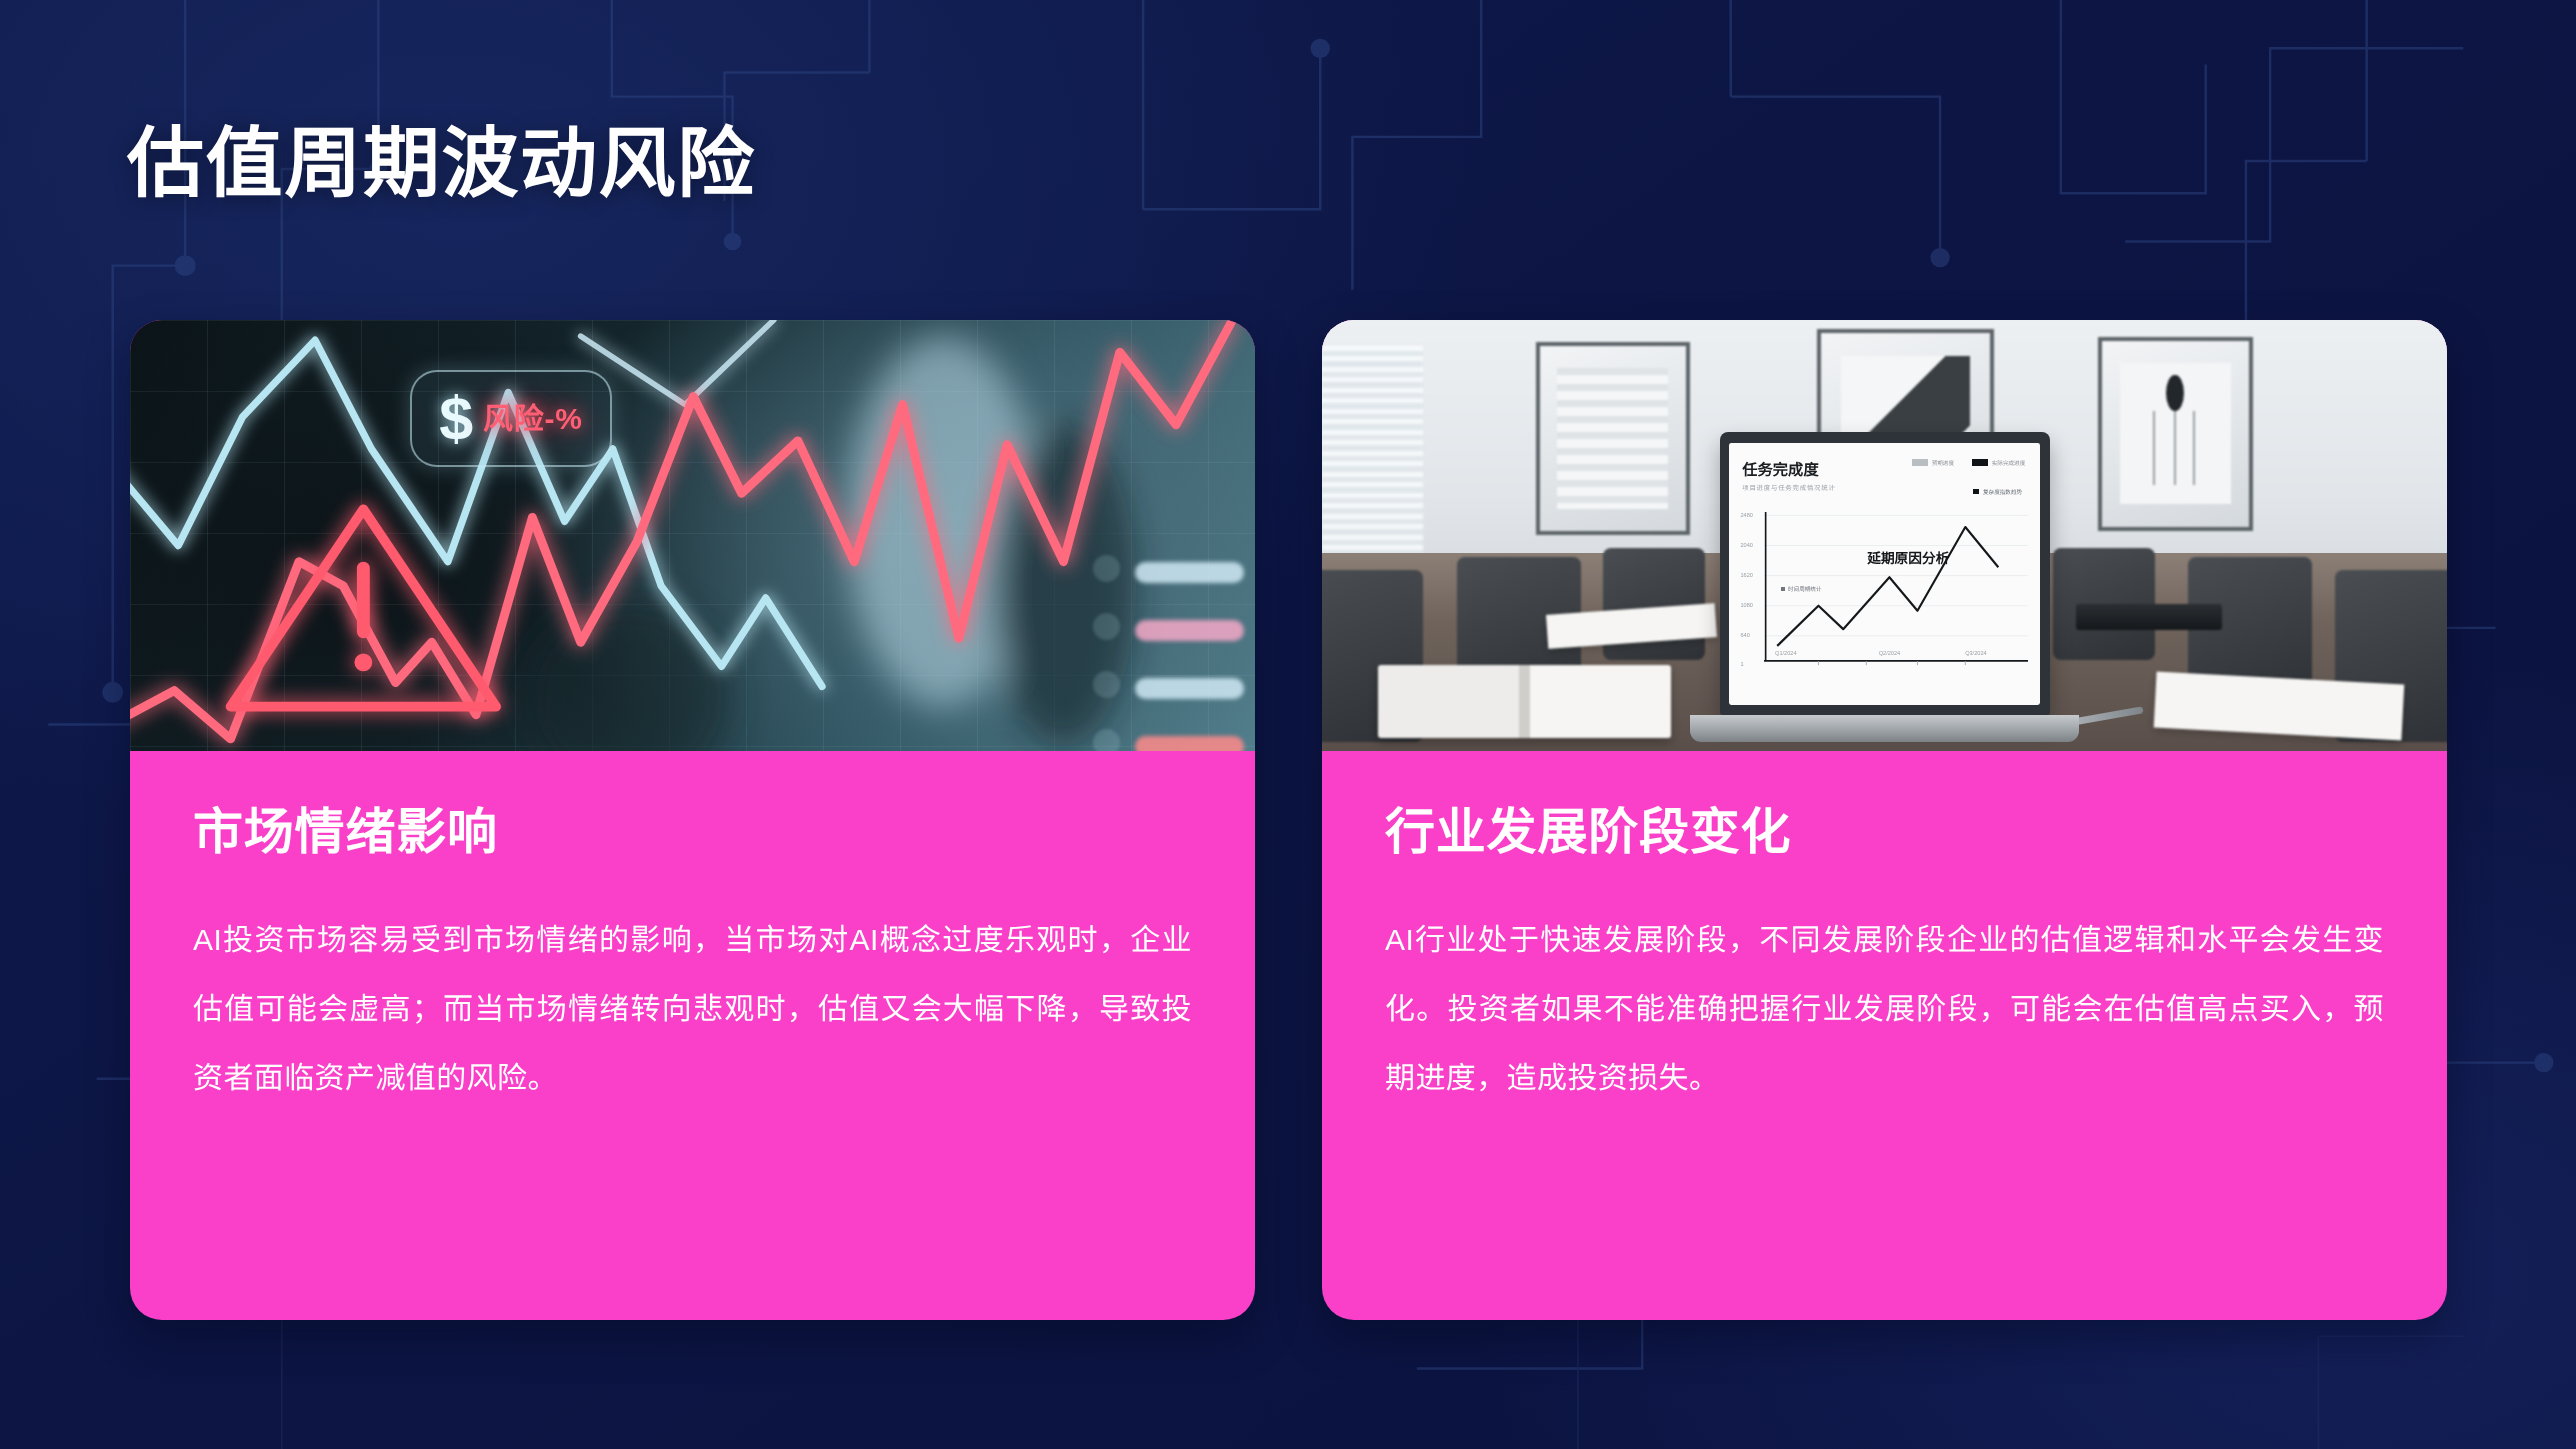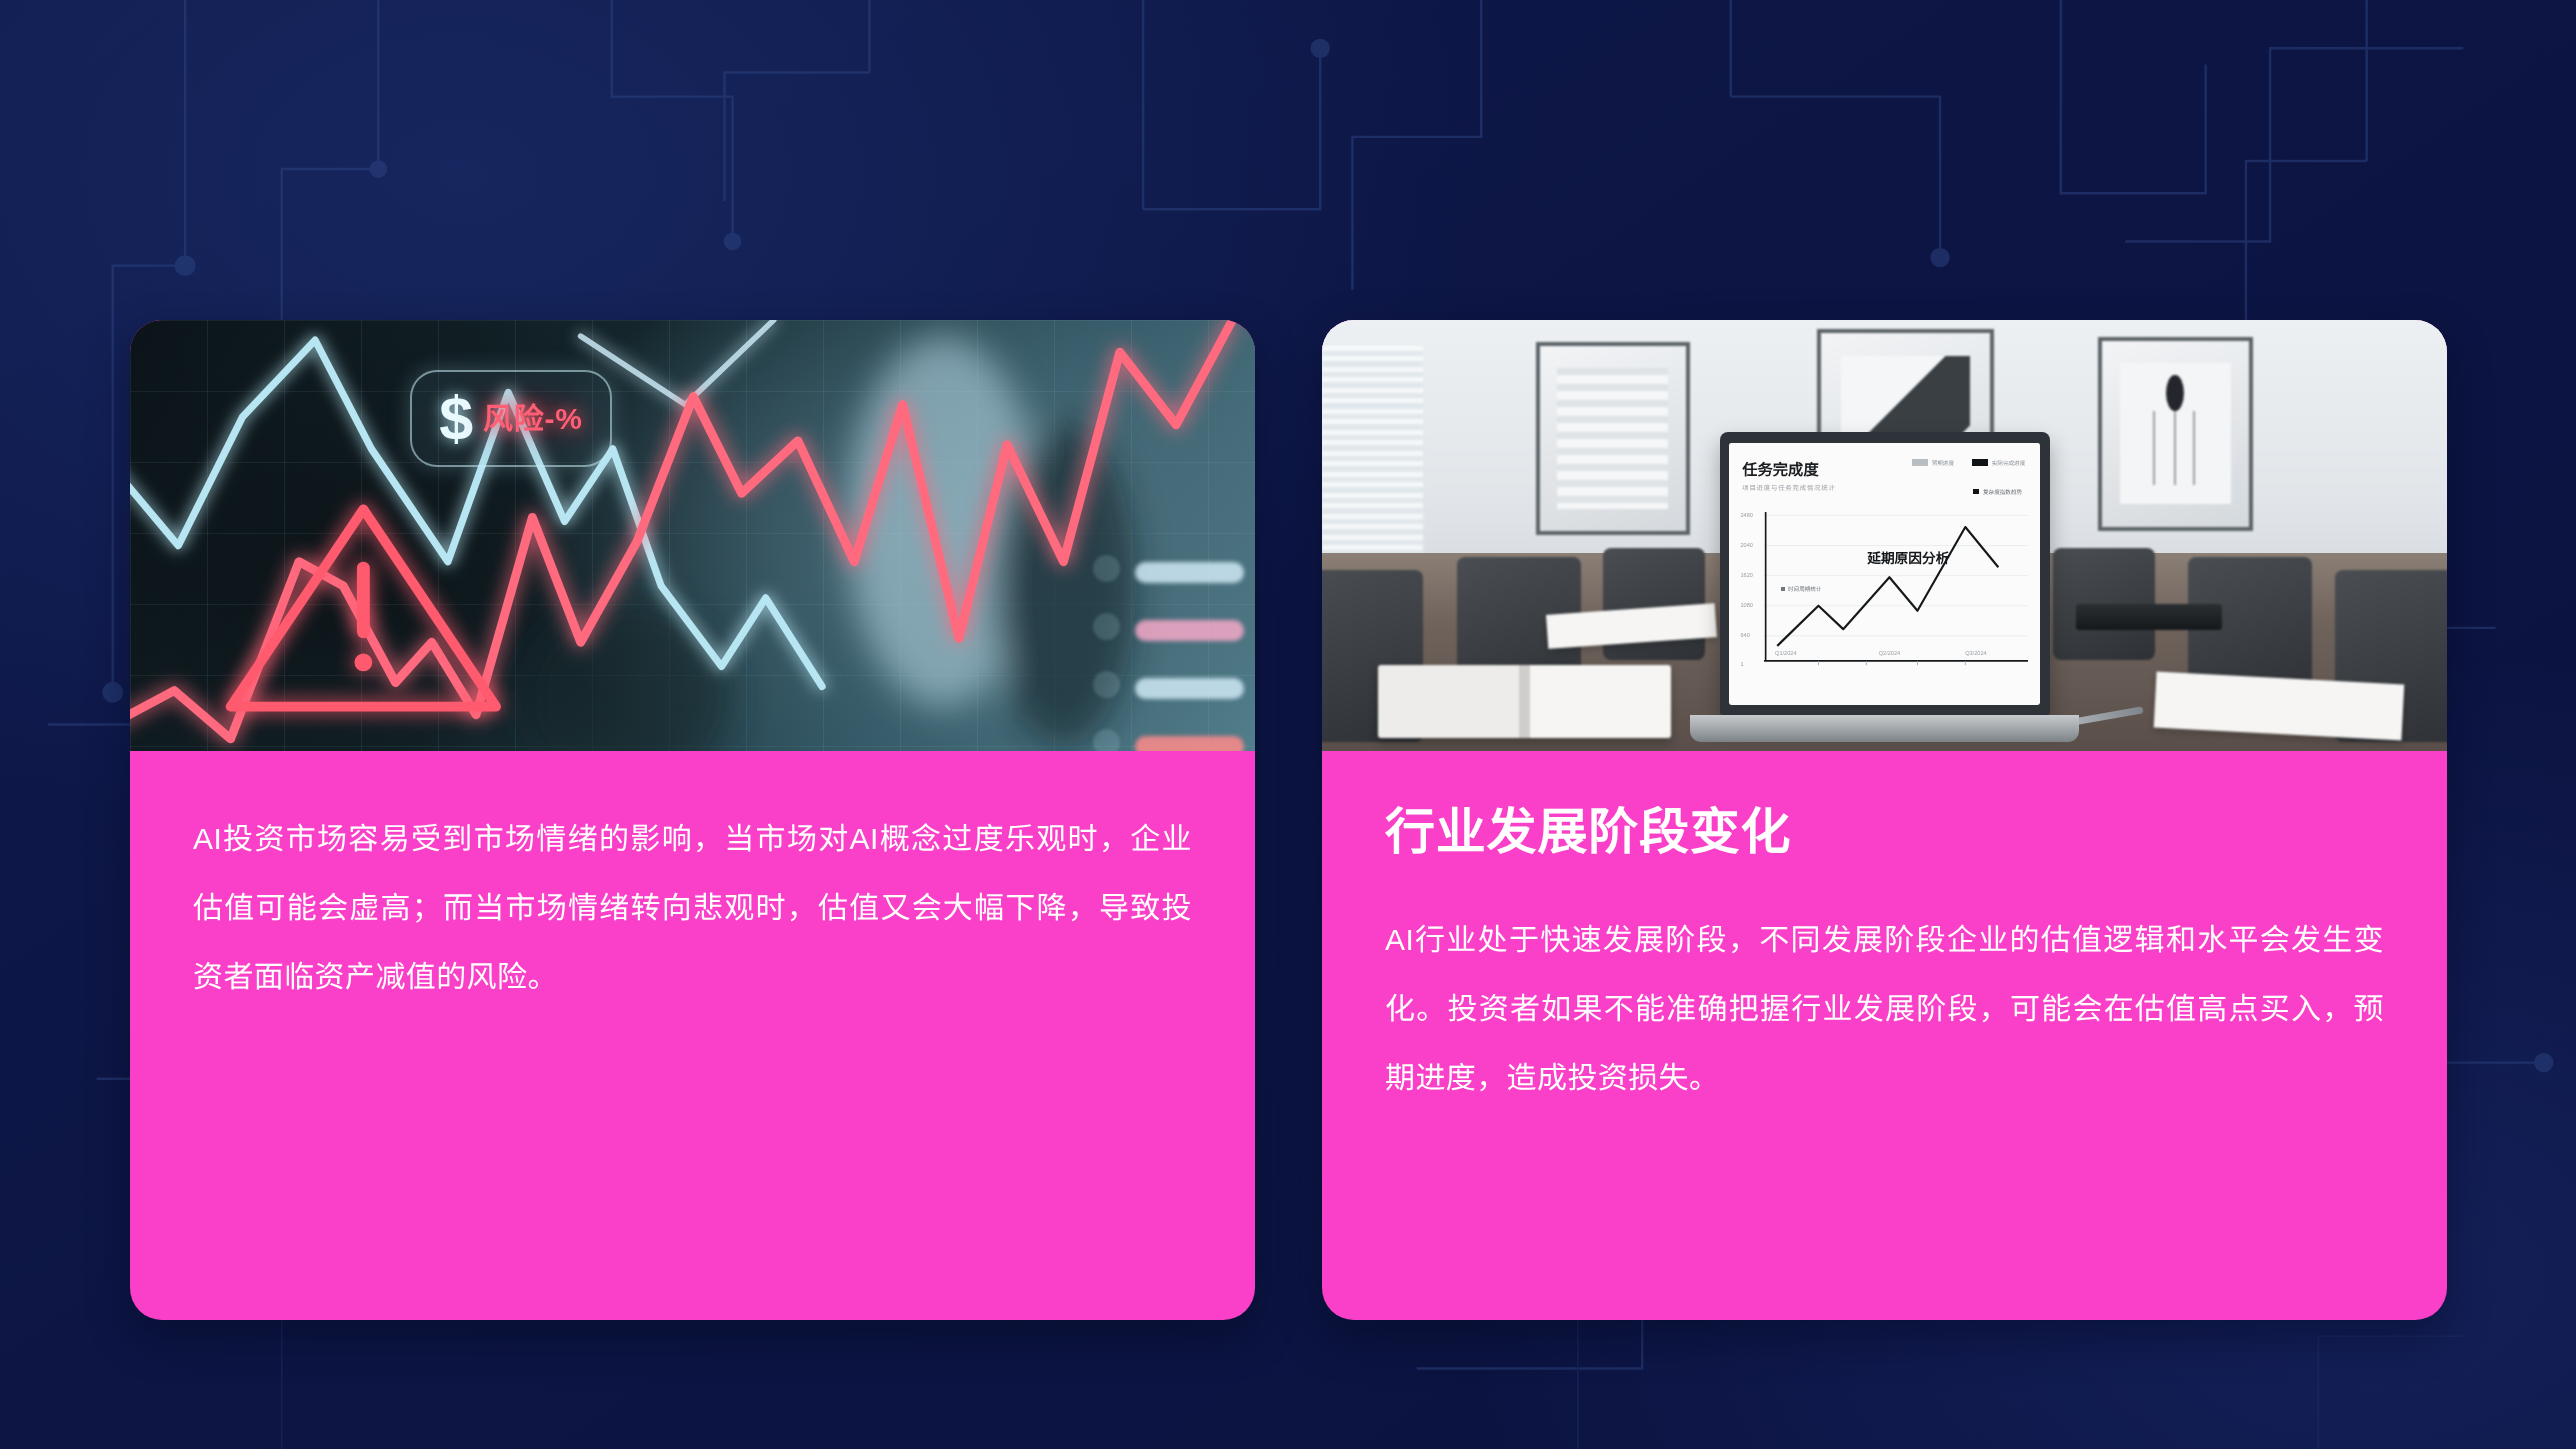--- a/index.html
+++ b/index.html
@@ -310,20 +310,21 @@
       <circle cx="2040" cy="1540" r="12"></circle>
       <circle cx="300" cy="1560" r="11"></circle>
     </g>
     <g fill="none" stroke="#1f3168" stroke-width="2" opacity="0.9">
       <path d="M350 1800 V1500 h260 V1240"></path>
       <path d="M1960 1800 V1620 h-220 V1440"></path>
       <path d="M2880 1800 V1660 h180"></path>
     </g>
   </svg>
 
+  <div class="page-title">估值周期波动风险</div>
 
   <div class="card card-left">
 
     <div class="card-media">
       <div class="media-chart"></div>
       <div class="grid-h"></div>
       <div class="grid-v"></div>
 
       <svg class="chart-svg" viewBox="0 0 1398 535" preserveAspectRatio="none">
         <defs>
@@ -377,20 +378,21 @@
       </div>
       <div class="ui-bars">
         <div class="ui-bar c1"></div>
         <div class="ui-bar c2"></div>
         <div class="ui-bar c3"></div>
         <div class="ui-bar c4"></div>
       </div>
     </div>
 
     <div class="card-body">
+      <h2 class="card-title">市场情绪影响</h2>
       <p class="card-text">AI投资市场容易受到市场情绪的影响，当市场对AI概念过度乐观时，企业估值可能会虚高；而当市场情绪转向悲观时，估值又会大幅下降，导致投资者面临资产减值的风险。</p>
     </div>
   </div>
 
   <div class="card card-right">
 
     <div class="card-media">
       <div class="media-room">
         <div class="room-wall"></div>
         <div class="room-window"></div>

